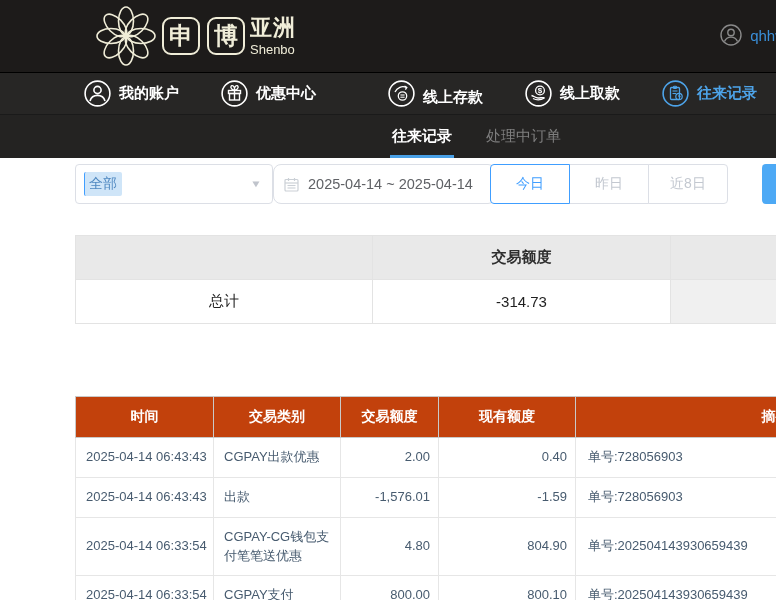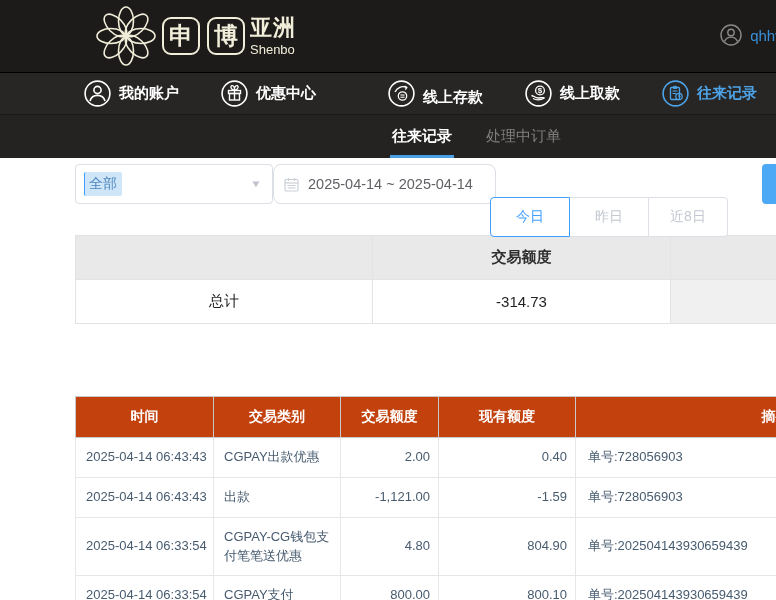--- a/index.html
+++ b/index.html
@@ -41,21 +41,21 @@
   
   .filter-row { position:relative; margin:6px 0 0 75px; height:32px; display:flex; }
   .select-box { width:198px; height:40px; border:1px solid #dcdfe6; border-radius:4px;
                 display:flex; align-items:center; padding:0 10px 0 8px; cursor:pointer; background:#fff; }
   .select-tag { background:#cfe5f8; color:#4f88c0; font-size:14px; padding:3px 5px 3px 4px;
                 border-left:1px solid #409eff; border-radius:2px; }
   .select-caret { margin-left:auto; color:#c0c4cc; font-size:12px; transform:scaleY(.8); }
   .date-box { width:223px; height:40px; border:1px solid #dcdfe6; border-radius:8px;
               display:flex; align-items:center; gap:9px; padding:0 10px; color:#606266;
               font-size:14.5px; cursor:pointer; background:#fff; white-space:nowrap; }
-  .btn-group { display:flex; margin-left:-5px;margin-top:33px; }
+  .btn-group { display:flex; margin-left:-5px; }
   .qbtn { width:80px; height:40px; background:#fff; border:1px solid #dcdfe6; font-size:14px;
           color:#c3c8d0; cursor:pointer; margin-left:-1px;
           font-family:"Liberation Sans","DejaVu Sans",sans-serif; }
   .qbtn:first-child { border-radius:4px 0 0 4px; }
   .qbtn:last-child { border-radius:0 4px 4px 0; }
   .qbtn.active { border:1px solid #409eff; color:#409eff; position:relative; z-index:1; }
   .query-btn { position:absolute; left:687px; top:0; width:120px; height:40px;
                background:#4da9f5; border:none; border-radius:4px; color:#fff; font-size:14px;
                cursor:pointer; }
 
@@ -255,21 +255,21 @@
     <td class="c-time">2025-04-14 06:43:43</td>
     <td class="c-type">CGPAY出款优惠</td>
     <td class="c-amt">2.00</td>
     <td class="c-bal">0.40</td>
     <td class="c-sum">单号:728056903</td>
   </tr>
 
   <tr>
     <td class="c-time">2025-04-14 06:43:43</td>
     <td class="c-type">出款</td>
-    <td class="c-amt">-1,121.00</td>
+    <td class="c-amt">-1,576.01</td>
     <td class="c-bal">-1.59</td>
     <td class="c-sum">单号:728056903</td>
   </tr>
 
   <tr>
     <td class="c-time">2025-04-14 06:33:54</td>
     <td class="c-type">CGPAY-CG钱包支付笔笔送优惠</td>
     <td class="c-amt">4.80</td>
     <td class="c-bal">804.90</td>
     <td class="c-sum">单号:202504143930659439</td>

